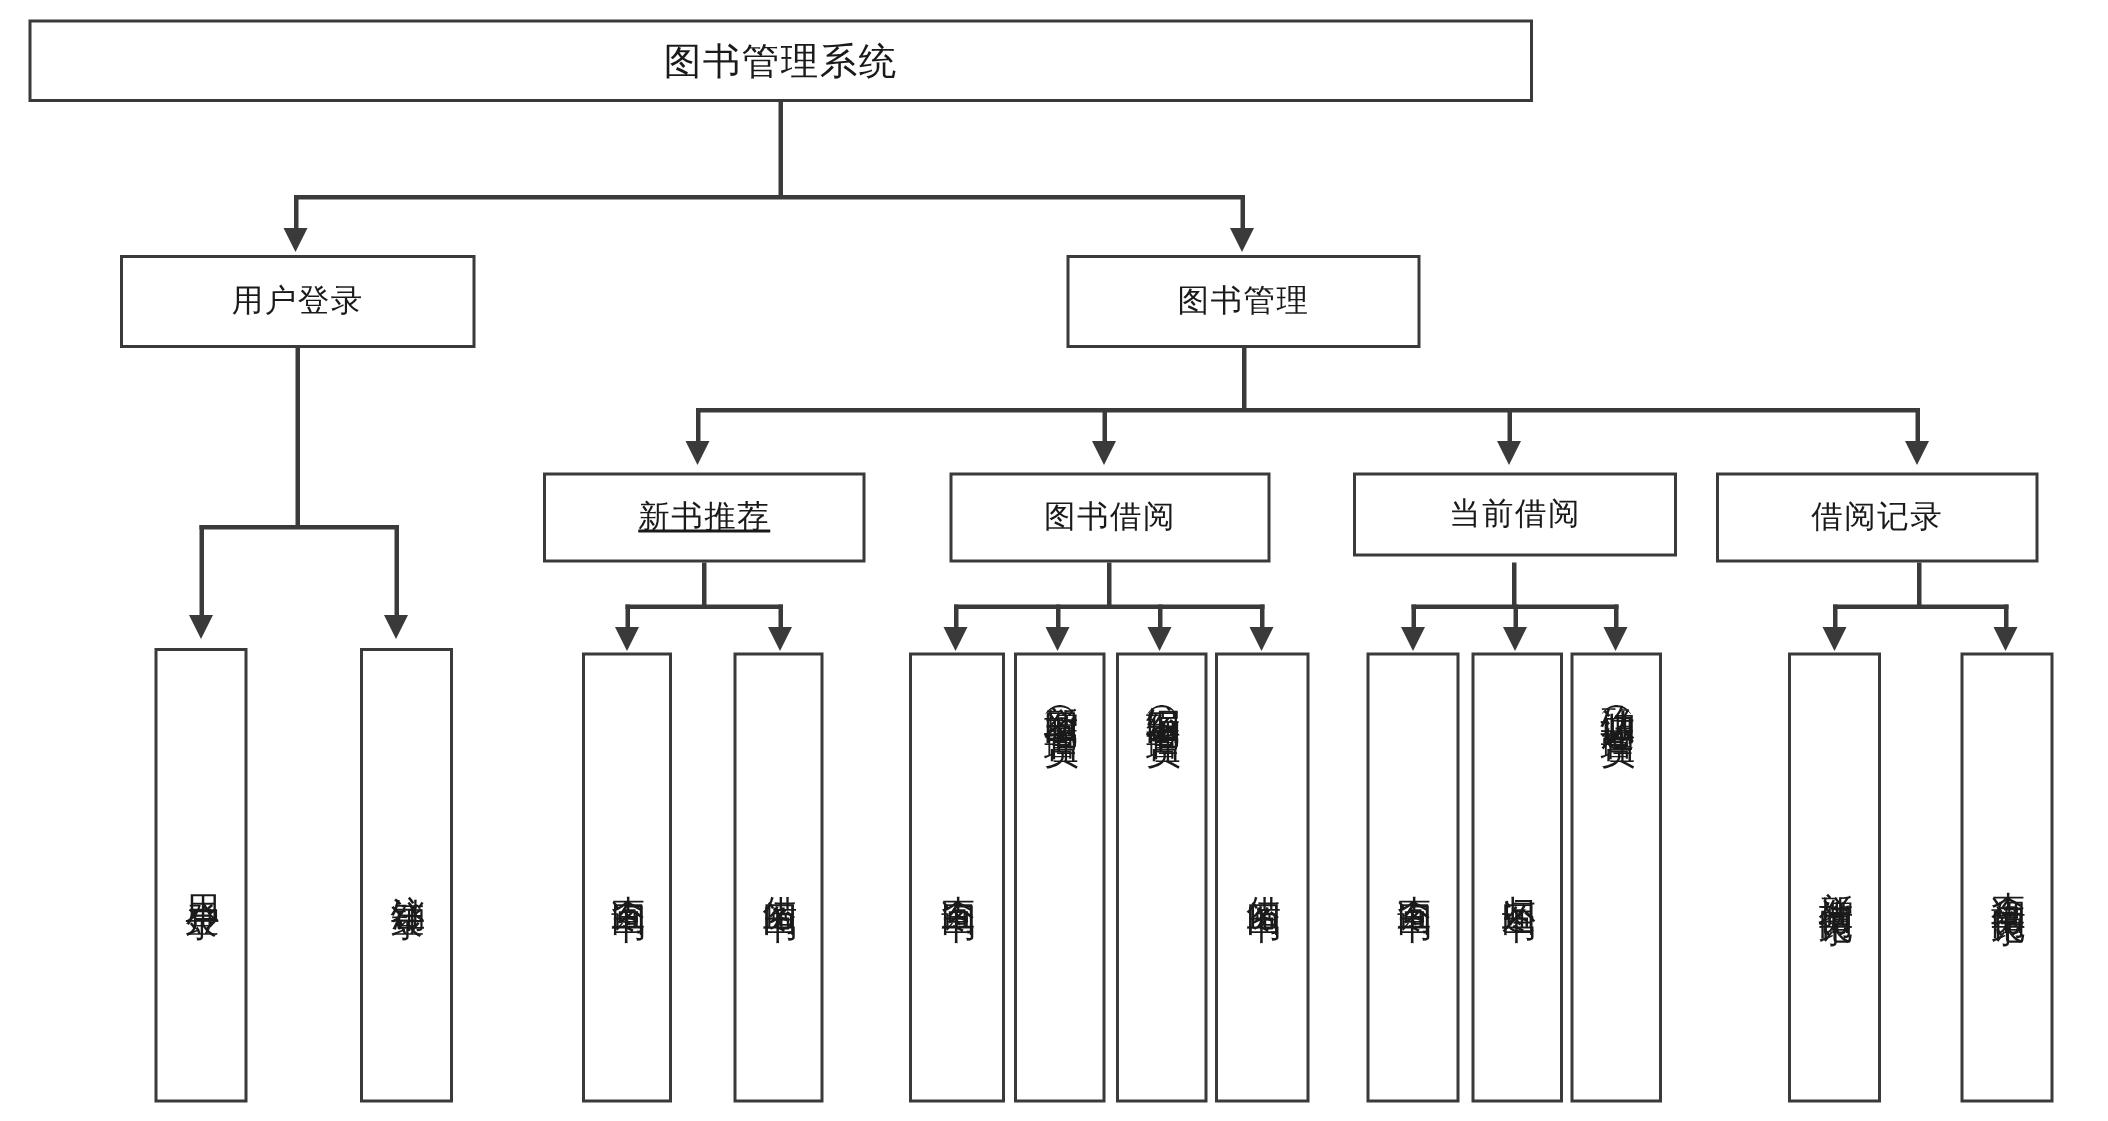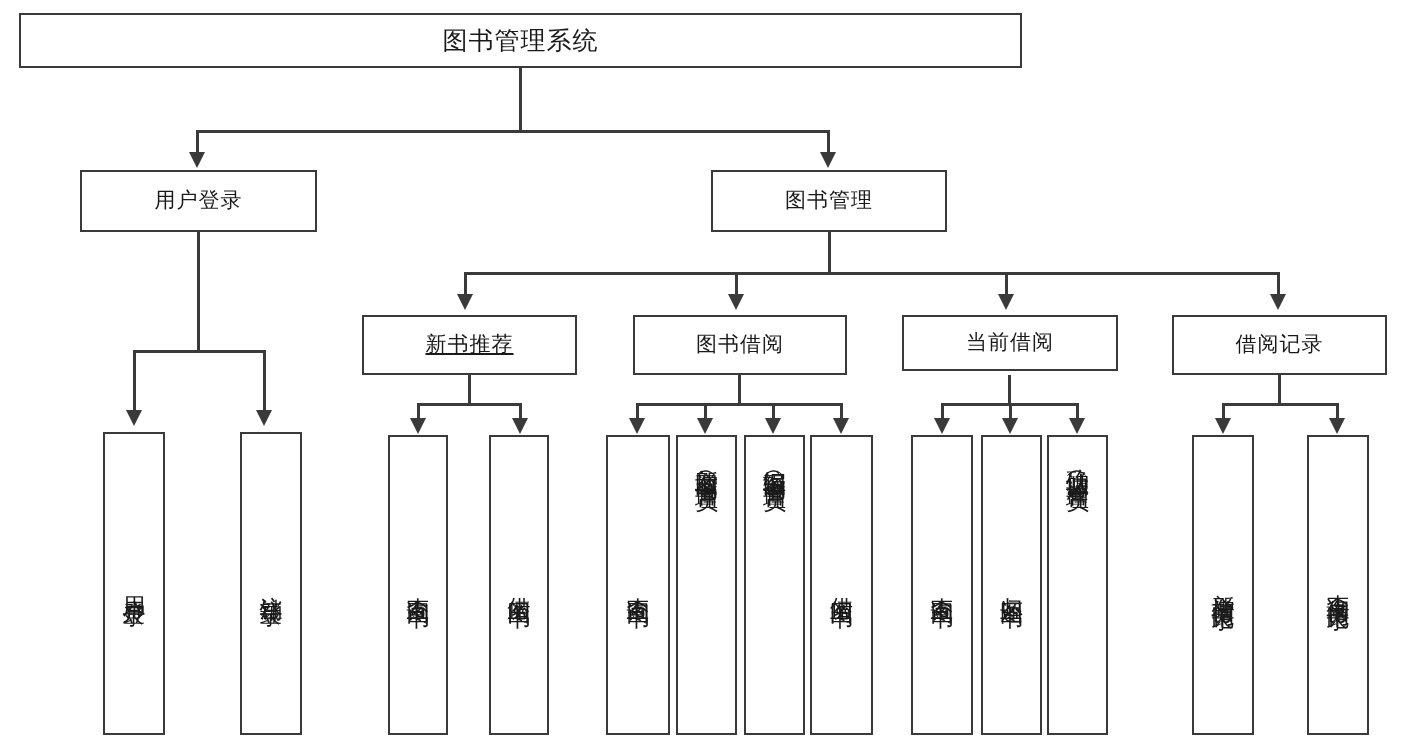--- a/index.html
+++ b/index.html
@@ -146,21 +146,21 @@
   </div>
 
   <div class="node horiz" style="left:633px; top:315px; width:214px; height:60px;">
     <span class="node-label">图书借阅</span>
   </div>
 
   <div class="node horiz" style="left:902px; top:315px; width:216px; height:56px;">
     <span class="node-label">当前借阅</span>
   </div>
 
-  <div class="node horiz" style="left:1172px; top:315px; width:215px; height:60px;">
+  <div class="node horiz" style="left:1144px; top:315px; width:215px; height:60px;">
     <span class="node-label">借阅记录</span>
   </div>
 
   <div class="conn-v" style="left:468px; top:375px; width:3px; height:30px;"></div>
   <div class="conn-h" style="left:417px; top:403px; width:105px; height:3px;"></div>
   <div class="conn-v" style="left:417px; top:403px; width:3px; height:18px;"></div>
   <div class="arrow-head" style="left:410px; top:418px;"></div>
   <div class="conn-v" style="left:519px; top:403px; width:3px; height:18px;"></div>
   <div class="arrow-head" style="left:512px; top:418px;"></div>
 

